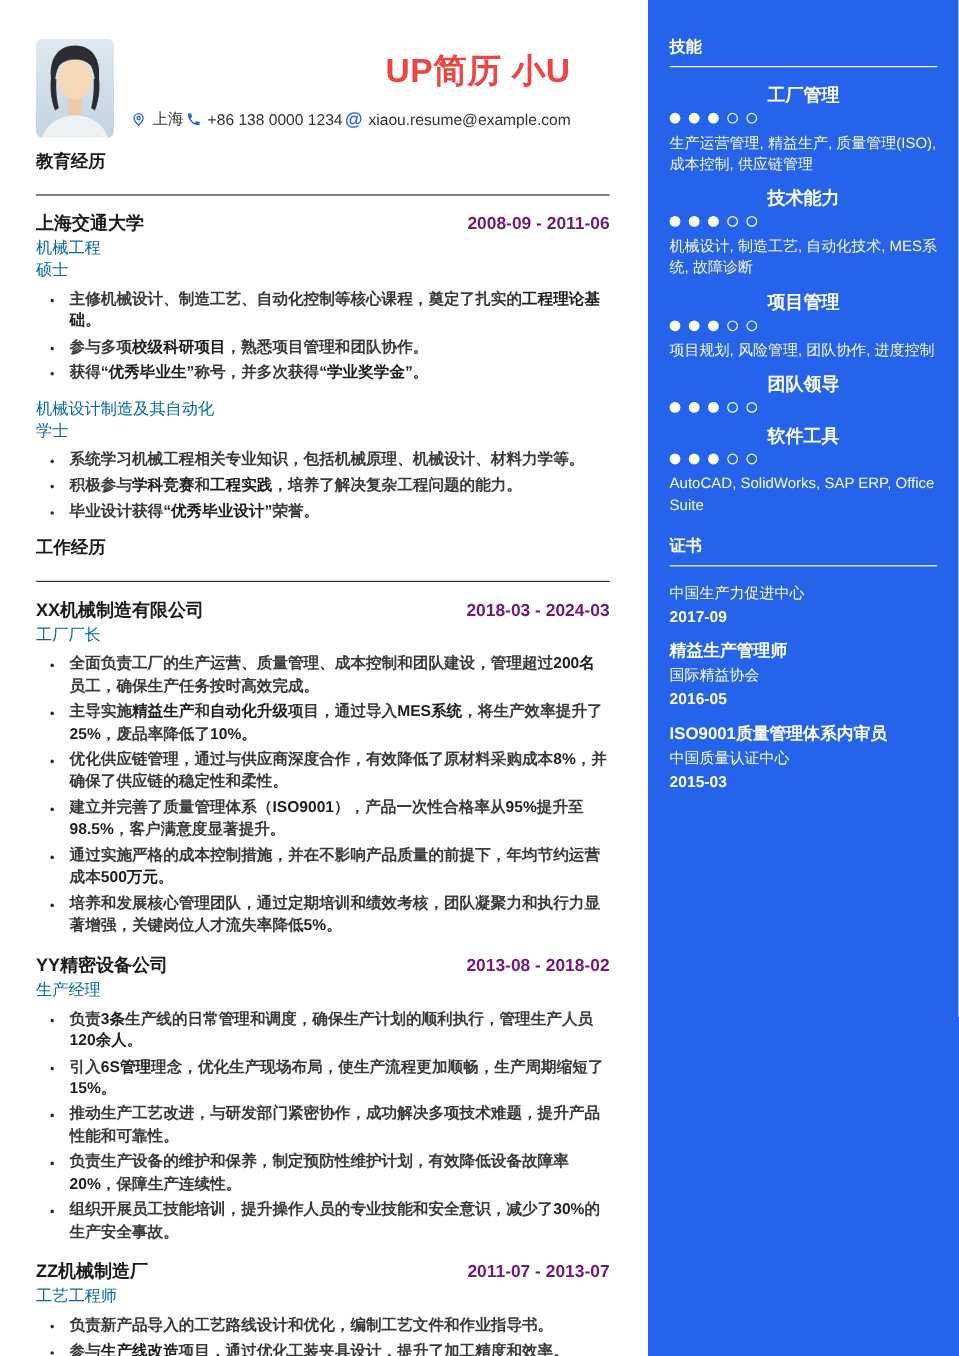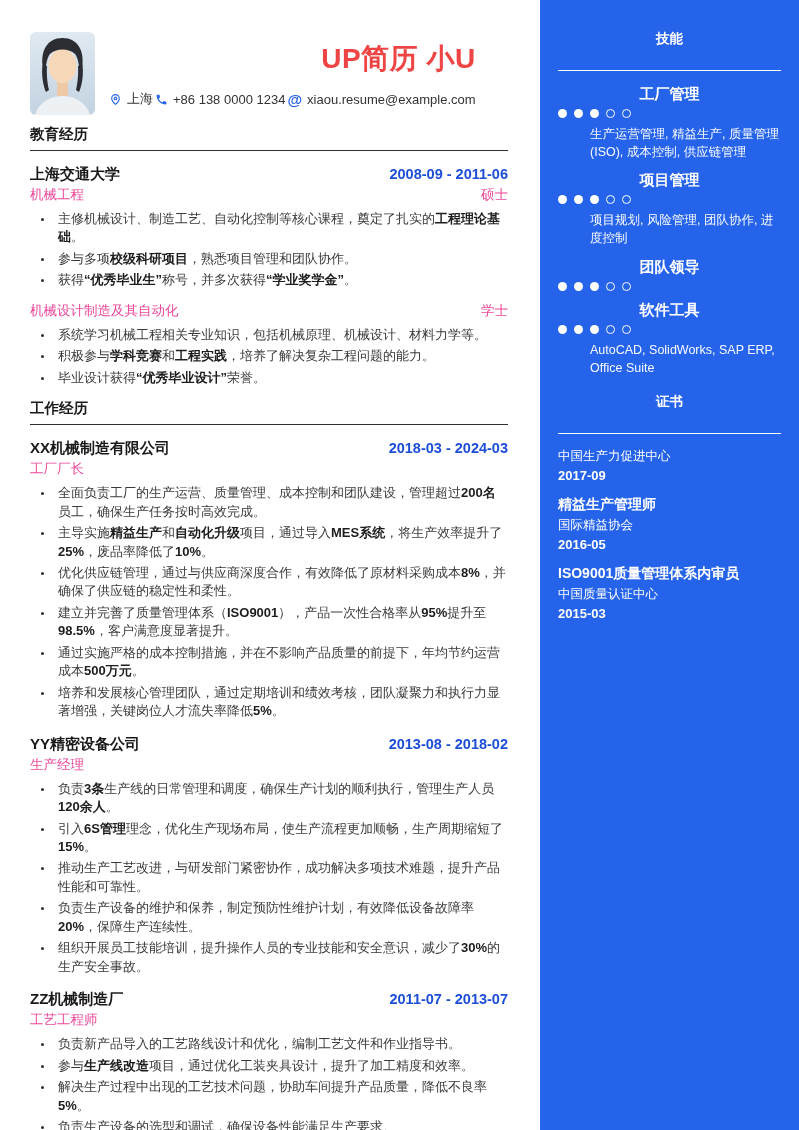--- a/index.html
+++ b/index.html
@@ -17,48 +17,48 @@
   .hdr-text { padding-top:6px; }
   .name { font-size:28px; font-weight:700; color:#ef4444; margin:2px 0 12px; letter-spacing:.5px;text-align:right; }
   .contacts { display:flex; align-items:center; gap:2px; font-size:13px; color:#333; }
   .contact { display:flex; align-items:center; gap:5px; }
   .contact .ico { display:inline-flex; align-items:center; }
   .at { color:var(--accent); font-weight:700; font-size:15px; line-height:1; }
 
   section.blk { margin-bottom:4px; }
   .sec-title {
     font-size:14.5px; font-weight:700; color:#1a1a1a; margin:10px 0 10px;
-    padding-bottom:6px; border-bottom:1.5px solid #2f2f2f;
+    padding-bottom:18px; border-bottom:1.5px solid #2f2f2f;
   }
   .entry { margin-bottom:12px; }
   .erow { display:flex; justify-content:space-between; align-items:baseline;margin-top:14px; }
   .org  { font-size:15px; font-weight:700; color:#1a1a1a; }
-  .date { font-size:14.5px; font-weight:700; color:#1d4ed8; white-space:nowrap; }
-  .subrow { display:flex; justify-content:space-between; font-size:13.5px; color:#ec4899; margin-top:2px; }
-  ul.bullets { margin:6px 0 0; padding-left:24px; }
+  .date { font-size:14.5px; font-weight:700; color:#701a75; white-space:nowrap; }
+  .subrow { display:flex; justify-content:space-between; font-size:13.5px; color:#0369a1; margin-top:2px;flex-direction:column; }
+  ul.bullets { margin:6px 0 0; padding-left:24px;font-weight:bold; }
   ul.bullets li { font-size:13px; line-height:1.42; color:#3a3a3a; margin-bottom:3px; padding-left:4px; }
   ul.bullets li::marker { color:#2f2f2f; font-size:.8em; }
   ul.bullets b { color:#1d1d1d; }
 
   
   .sidebar {
     position:absolute; left:540px; top:0; width:259px; height:1130px;
     background:var(--accent); color:#fff; padding:30px 18px 20px 18px;
   }
   .side-title {
     font-size:13.5px; font-weight:700; color:#fff; margin:0 0 14px;
-    padding-bottom:22px; border-bottom:1.5px solid #fff;text-align:center;
+    padding-bottom:7px; border-bottom:1.5px solid #fff;
   }
   .skill { margin-bottom:10px; }
   .skill-name { font-size:15px; font-weight:700; margin-bottom:5px;text-align:center; }
   .dots { display:flex; gap:7px; margin-bottom:7px; }
   .dot { width:9px; height:9px; border-radius:50%; }
   .dot.filled { background:#fff; }
   .dot.empty  { border:1.5px solid #fff; }
-  .skill-desc { font-size:12.5px; line-height:1.45; color:rgba(255,255,255,.97); margin-bottom:10px;margin-left:32px; }
+  .skill-desc { font-size:12.5px; line-height:1.45; color:rgba(255,255,255,.97); margin-bottom:10px; }
   .certs-blk { margin-top:16px; }
   .cert { margin-bottom:13px; }
   .cert-name { font-size:14px; font-weight:700; margin-bottom:3px; }
   .cert-org  { font-size:12.5px; margin-bottom:3px; }
   .cert-date { font-size:13px; font-weight:700; }
 </style>
 </head>
 <body>
 
 <div class="page">
@@ -210,20 +210,31 @@
             <div class="dots">
               <span class="dot filled"></span>
               <span class="dot filled"></span>
               <span class="dot filled"></span>
               <span class="dot empty"></span>
               <span class="dot empty"></span>
             </div>
             <div class="skill-desc">生产运营管理, 精益生产, 质量管理(ISO), 成本控制, 供应链管理</div>
           </div>
           <div class="skill">
+            <div class="skill-name">技术能力</div>
+            <div class="dots">
+              <span class="dot filled"></span>
+              <span class="dot filled"></span>
+              <span class="dot filled"></span>
+              <span class="dot empty"></span>
+              <span class="dot empty"></span>
+            </div>
+            <div class="skill-desc">机械设计, 制造工艺, 自动化技术, MES系统, 故障诊断</div>
+          </div>
+          <div class="skill">
             <div class="skill-name">项目管理</div>
             <div class="dots">
               <span class="dot filled"></span>
               <span class="dot filled"></span>
               <span class="dot filled"></span>
               <span class="dot empty"></span>
               <span class="dot empty"></span>
             </div>
             <div class="skill-desc">项目规划, 风险管理, 团队协作, 进度控制</div>
           </div>

